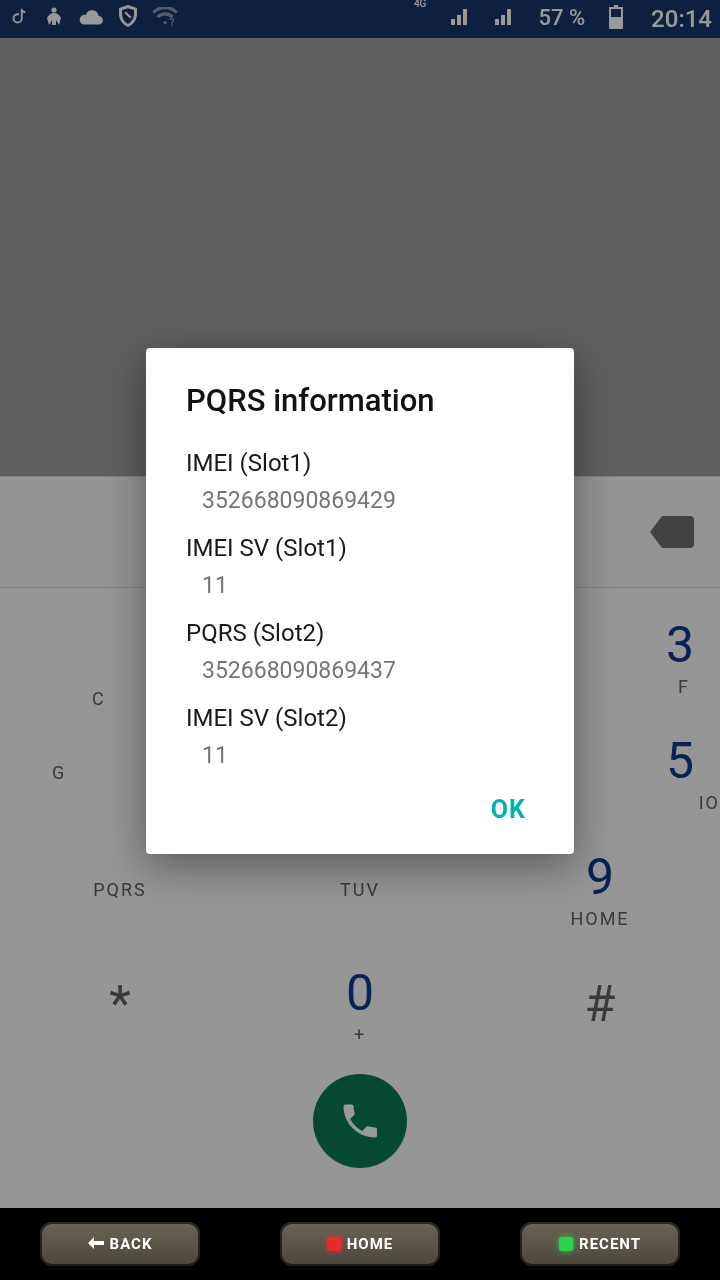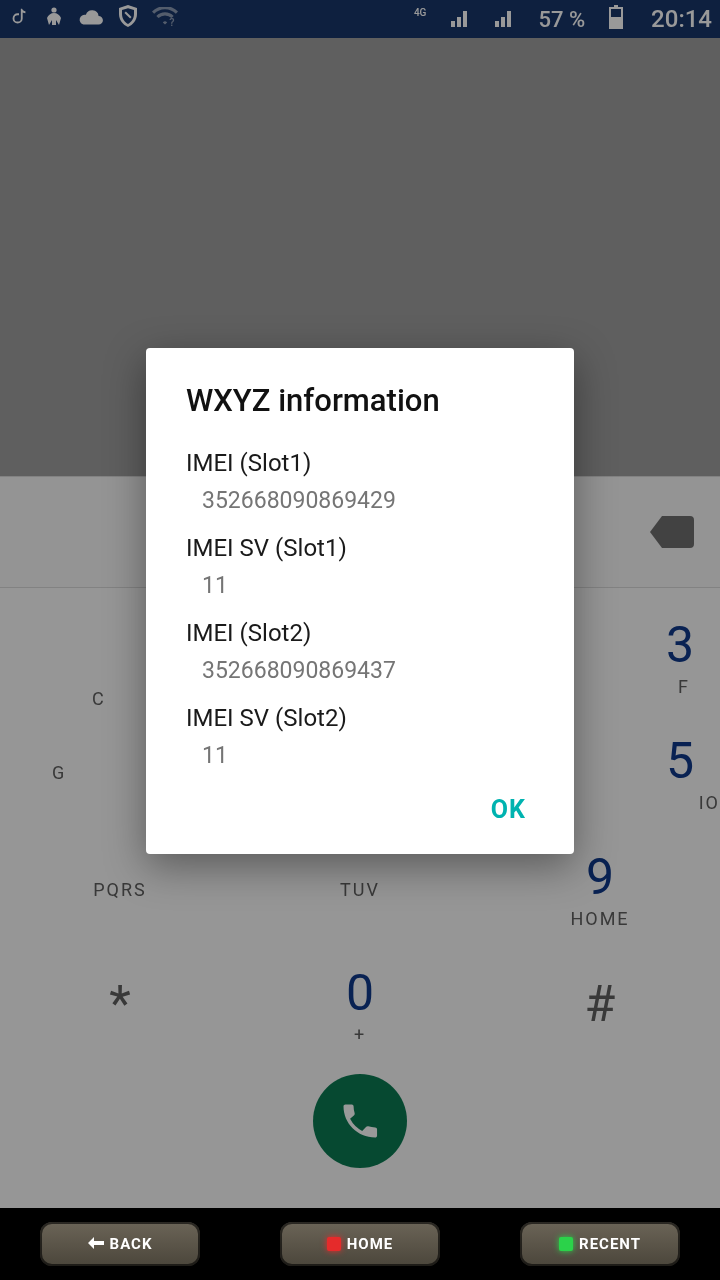--- a/index.html
+++ b/index.html
@@ -20,21 +20,21 @@
     background: #18366a;
     color: #fff;
     display: flex;
     align-items: center;
     padding: 0 8px;
     font-size: 22px;
     font-weight: 500;
     z-index: 5;
   }
   .status-left { display: flex; align-items: center; gap: 12px; }
-  .status-right { margin-left: auto; display: flex; align-items: center; gap: 24px; }
+  .status-right { margin-left: auto; display: flex; gap: 24px; }
   .status-bar svg { fill: #fff; }
   .batt-text { font-size: 22px; letter-spacing: 0; }
   .clock { font-size: 24px; margin-left: 4px; }
   .sig-label { font-size: 10px; line-height: 10px; position: relative; top: -6px; }
 
   
   .app-bg {
     position: absolute;
     top: 38px; left: 0; right: 0;
     height: 1170px;
@@ -291,29 +291,29 @@
         <path d="M6.6 10.8a15 15 0 0 0 6.6 6.6l2.2-2.2c.3-.3.7-.4 1.1-.3 1.2.4 2.5.6 3.8.6.6 0 1 .5 1 1V20c0 .6-.5 1-1 1C10.6 21 3 13.4 3 4c0-.6.5-1 1-1h3.5c.6 0 1 .5 1 1 0 1.3.2 2.6.6 3.8.1.4 0 .8-.3 1.1L6.6 10.8z"></path>
       </svg>
   </div>
 </div>
 
 <div style="position:absolute;top:688px;left:92px;color:#5f5f5f;font-size:18px;z-index:6">C</div>
 
 <div class="dim"></div>
 
 <div class="dialog">
-  <div class="dialog-title">WXYZ information</div>
+  <div class="dialog-title">PQRS information</div>
 
   <div class="dlg-label">IMEI (Slot1)</div>
   <div class="dlg-value">352668090869429</div>
 
   <div class="dlg-label">IMEI SV (Slot1)</div>
   <div class="dlg-value">11</div>
 
-  <div class="dlg-label">IMEI (Slot2)</div>
+  <div class="dlg-label">PQRS (Slot2)</div>
   <div class="dlg-value">352668090869437</div>
 
   <div class="dlg-label">IMEI SV (Slot2)</div>
   <div class="dlg-value">11</div>
 
   <div class="dialog-actions">
     <span class="ok-btn">OK</span>
   </div>
 </div>
 

